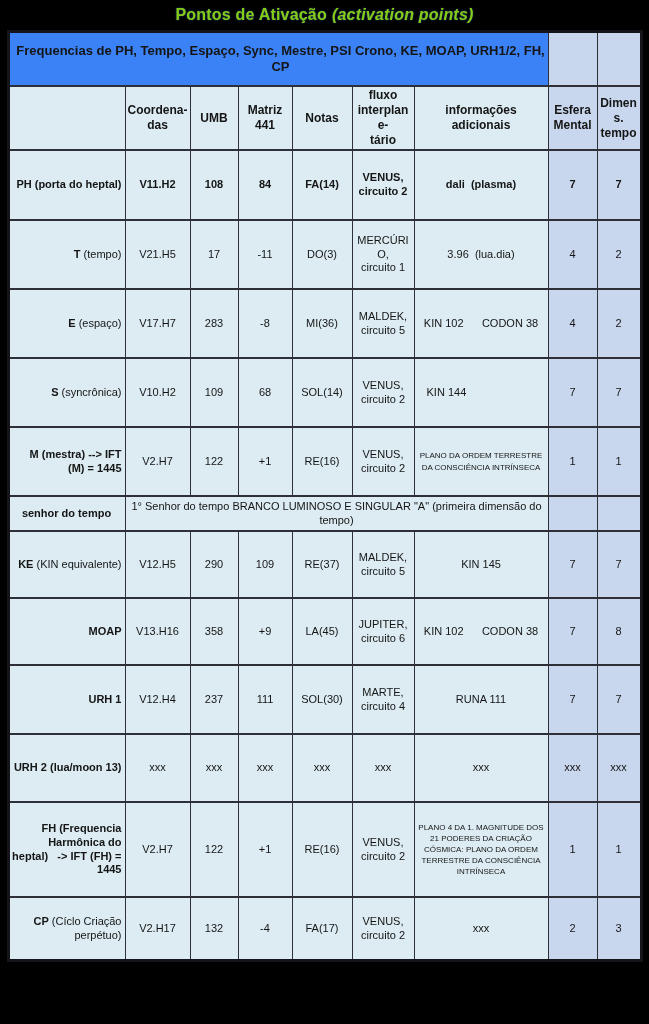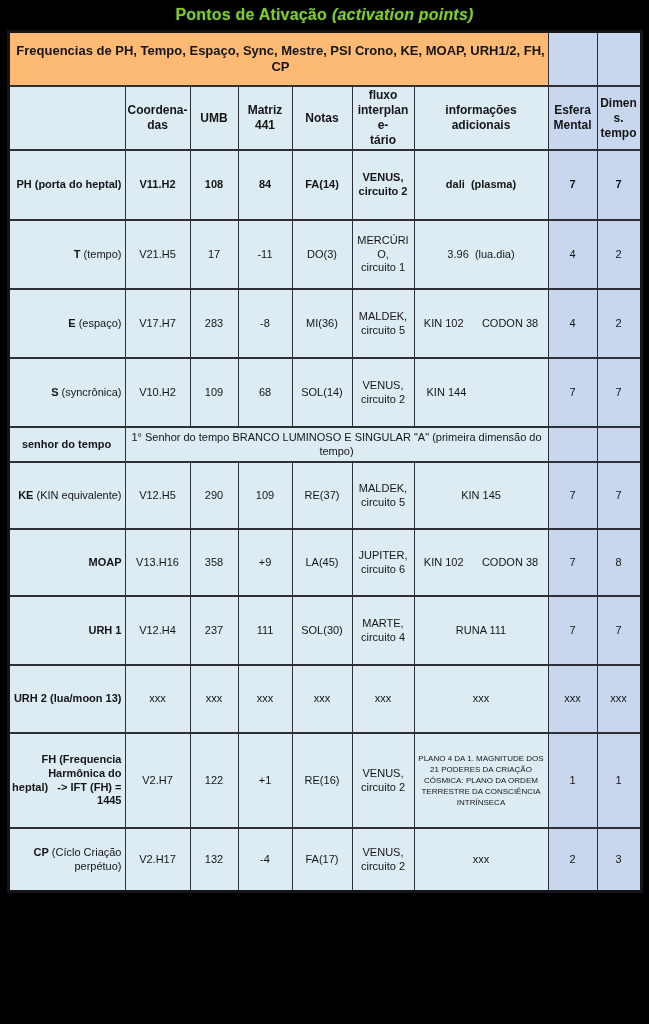--- a/index.html
+++ b/index.html
@@ -26,21 +26,21 @@
     font-size:11px; color:#151515; line-height:1.25;
     padding:1px 2px; white-space:pre-wrap; word-wrap:break-word;
     background:#dcecf2;
   }
   td.lav { background:#c9d7ee; }
   tr.bold-row td { font-weight:bold; }
   td.lbl { text-align:right; padding-right:3px; }
   td.lbl b { font-weight:bold; }
   td.colhdr { font-weight:bold; font-size:12px; }
   td.span-hdr {
-    background:#fdba74; font-weight:bold; font-size:13px;
+    background:#3b82f6; font-weight:bold; font-size:13px;
     text-align:center; padding-left:6px;
   }
   td.small { font-size:8px; line-height:1.4; padding:1px 3px; }
   td.left { text-align:left; padding-left:12px; }
   td.senhor-span { text-align:center; font-size:11px;border-radius:13px; }
   tr.h54 td { height:50px; } tr.h56 td { height:52px; }
   tr.h70 td { height:66px; } tr.h69 td { height:65px; }
   tr.h35 td { height:31px; } tr.h67 td { height:63px; }
   tr.h68 td { height:64px; } tr.h95 td { height:91px; }
   tr.h63 td { height:59px; }
@@ -136,20 +136,32 @@
     <td>109</td>
     <td>68</td>
     <td>SOL(14)</td>
     <td>VENUS,
 circuito 2</td>
     <td class="left">KIN 144</td>
     <td class="lav">7</td>
     <td class="lav">7</td>
   </tr>
 
+  <tr class="h69">
+    <td class="lbl"><b>M (mestra) --&gt; IFT (M) = 1445</b><span></span></td>
+    <td>V2.H7</td>
+    <td>122</td>
+    <td>+1</td>
+    <td>RE(16)</td>
+    <td>VENUS,
+circuito 2</td>
+    <td class="small">PLANO DA ORDEM TERRESTRE DA CONSCIÊNCIA INTRÍNSECA</td>
+    <td class="lav">1</td>
+    <td class="lav">1</td>
+  </tr>
 
   <tr class="h35">
     <td class="lbl" style="text-align:center;"><b>senhor do tempo</b></td>
     <td colspan="6" class="senhor-span">1° Senhor do tempo BRANCO LUMINOSO E SINGULAR "A" (primeira dimensão do tempo)</td>
     <td class="lav"></td>
     <td class="lav"></td>
   </tr>
 
 
   <tr class="h67">

